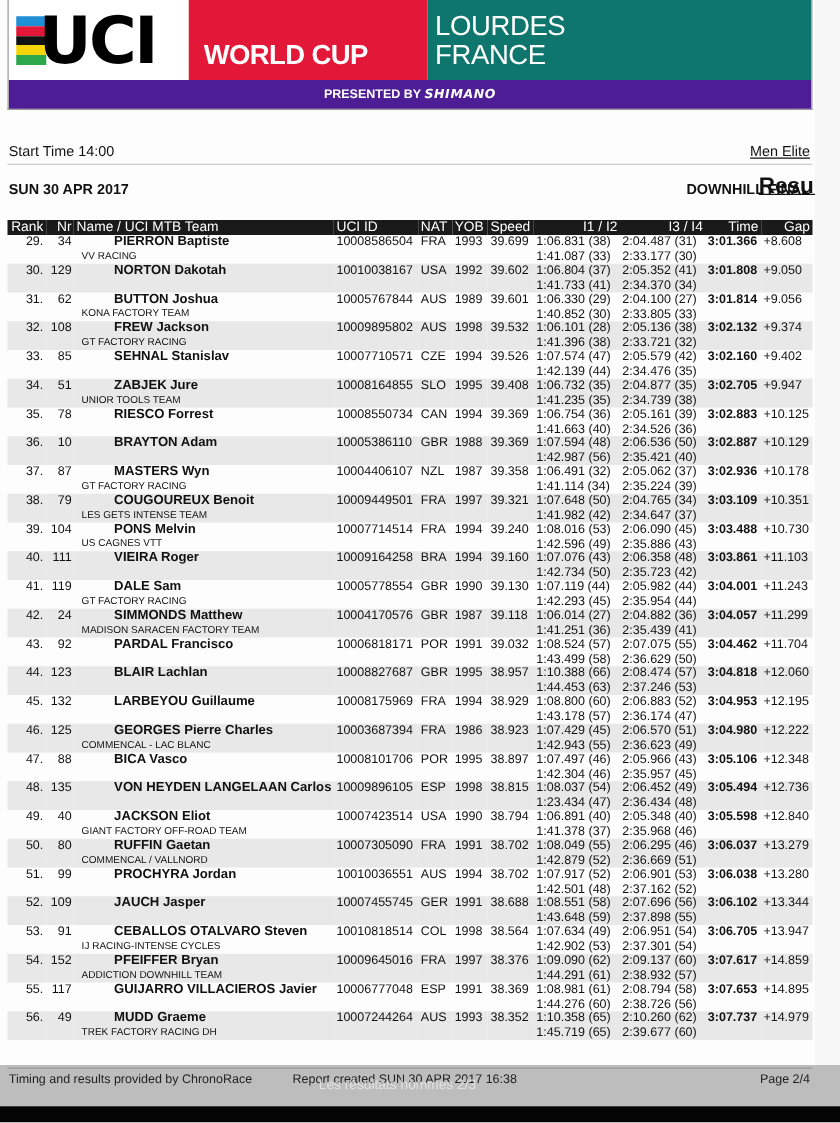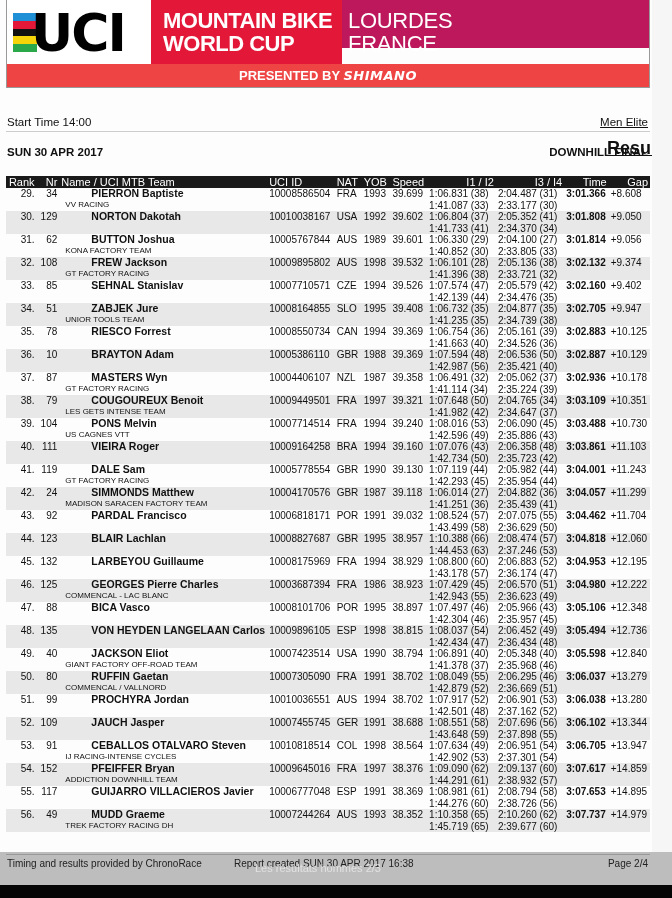--- a/index.html
+++ b/index.html
@@ -21,26 +21,26 @@
   .uci-text {
     position: absolute; left: 24px; top: 3px;
     font-family: "DejaVu Sans", sans-serif; font-weight: bold;
     font-size: 52px; letter-spacing: -2px; color: #000000; line-height: 60px;
   }
   .mbwc { width: 191px; height: 64px; background: #e31838; color: #fff; position: relative; }
   .mbwc div {
     position: absolute; left: 12px; font-weight: bold; font-size: 22px;
     letter-spacing: -0.5px; line-height: 22px;
   }
-  .loc { flex: 1; height: 48px; background: #be185d; color: #fff; position: relative; text-align: center; }
+  .loc { flex: 1; height: 64px; background: #0f766e; color: #fff; position: relative; text-align: center; }
   .loc div { position: absolute; left: 6px; font-size: 22px; line-height: 22px; letter-spacing: -0.3px; }
   .banner-bottom {
     position: absolute; left: 0; top: 64px; width: 100%; height: 24px;
-    background: #ef4444; color: #fff; text-align: center;
-    font-weight: bold; font-size: 13px; line-height: 24px;
+    background: #4c1d95; color: #fff; text-align: center;
+    font-weight: bold; font-size: 10px; line-height: 24px;
   }
   .banner-bottom .brand { font-family: "DejaVu Sans", sans-serif; font-style: italic; letter-spacing: 0.5px; }
 
   .meta { position: absolute; font-size: 11.5px; }
   .meta.bold { font-weight: bold; margin-top: 48px; }
   .hr { position: absolute; left: 6px; width: 644px; height: 1px; background: #ccc; }
   .title { position: absolute; top: 138px; left: 0; width: 672px; text-align: right; font-size: 18px; font-weight: bold; text-decoration: underline; }
 
   table.results {
     position: absolute; left: 6px; top: 176px; width: 644px;
@@ -90,21 +90,20 @@
       <div class="stripes">
         <div style="background:#1f8fd6"></div>
         <div style="background:#e31838"></div>
         <div style="background:#111"></div>
         <div style="background:#f5d50a"></div>
         <div style="background:#2aa84a"></div>
       </div>
       <div class="uci-text">UCI</div>
     </div>
     <div class="mbwc">
-      <div style="top:10px">MOUNTAIN BIKE</div>
       <div style="top:33px">WORLD CUP</div>
     </div>
     <div class="loc">
       <div style="top:10px">LOURDES</div>
       <div style="top:33px">FRANCE</div>
     </div>
   </div>
   <div class="banner-bottom">
     <span>PRESENTED BY</span>
     <span class="brand">SHIMANO</span>
@@ -560,21 +559,21 @@
         <td class="c-name">
           <span class="rider-name">VON HEYDEN LANGELAAN Carlos</span>
           <span class="team"></span>
         </td>
         <td class="c-uciid">10009896105</td>
         <td class="c-nat">ESP</td>
         <td class="c-yob">1998</td>
         <td class="c-speed">38.815</td>
         <td class="c-i12">
           <span class="split">1:08.037 (54)</span>
-          <span class="split">1:42.434 (47)</span>
+          <span class="split">1:23.434 (47)</span>
         </td>
         <td class="c-i34">
           <span class="split">2:06.452 (49)</span>
           <span class="split">2:36.434 (48)</span>
         </td>
         <td class="c-time">3:05.494</td>
         <td class="c-gap">+12.736</td>
       </tr>
       <tr class="row">
         <td class="c-rank">49.</td>

